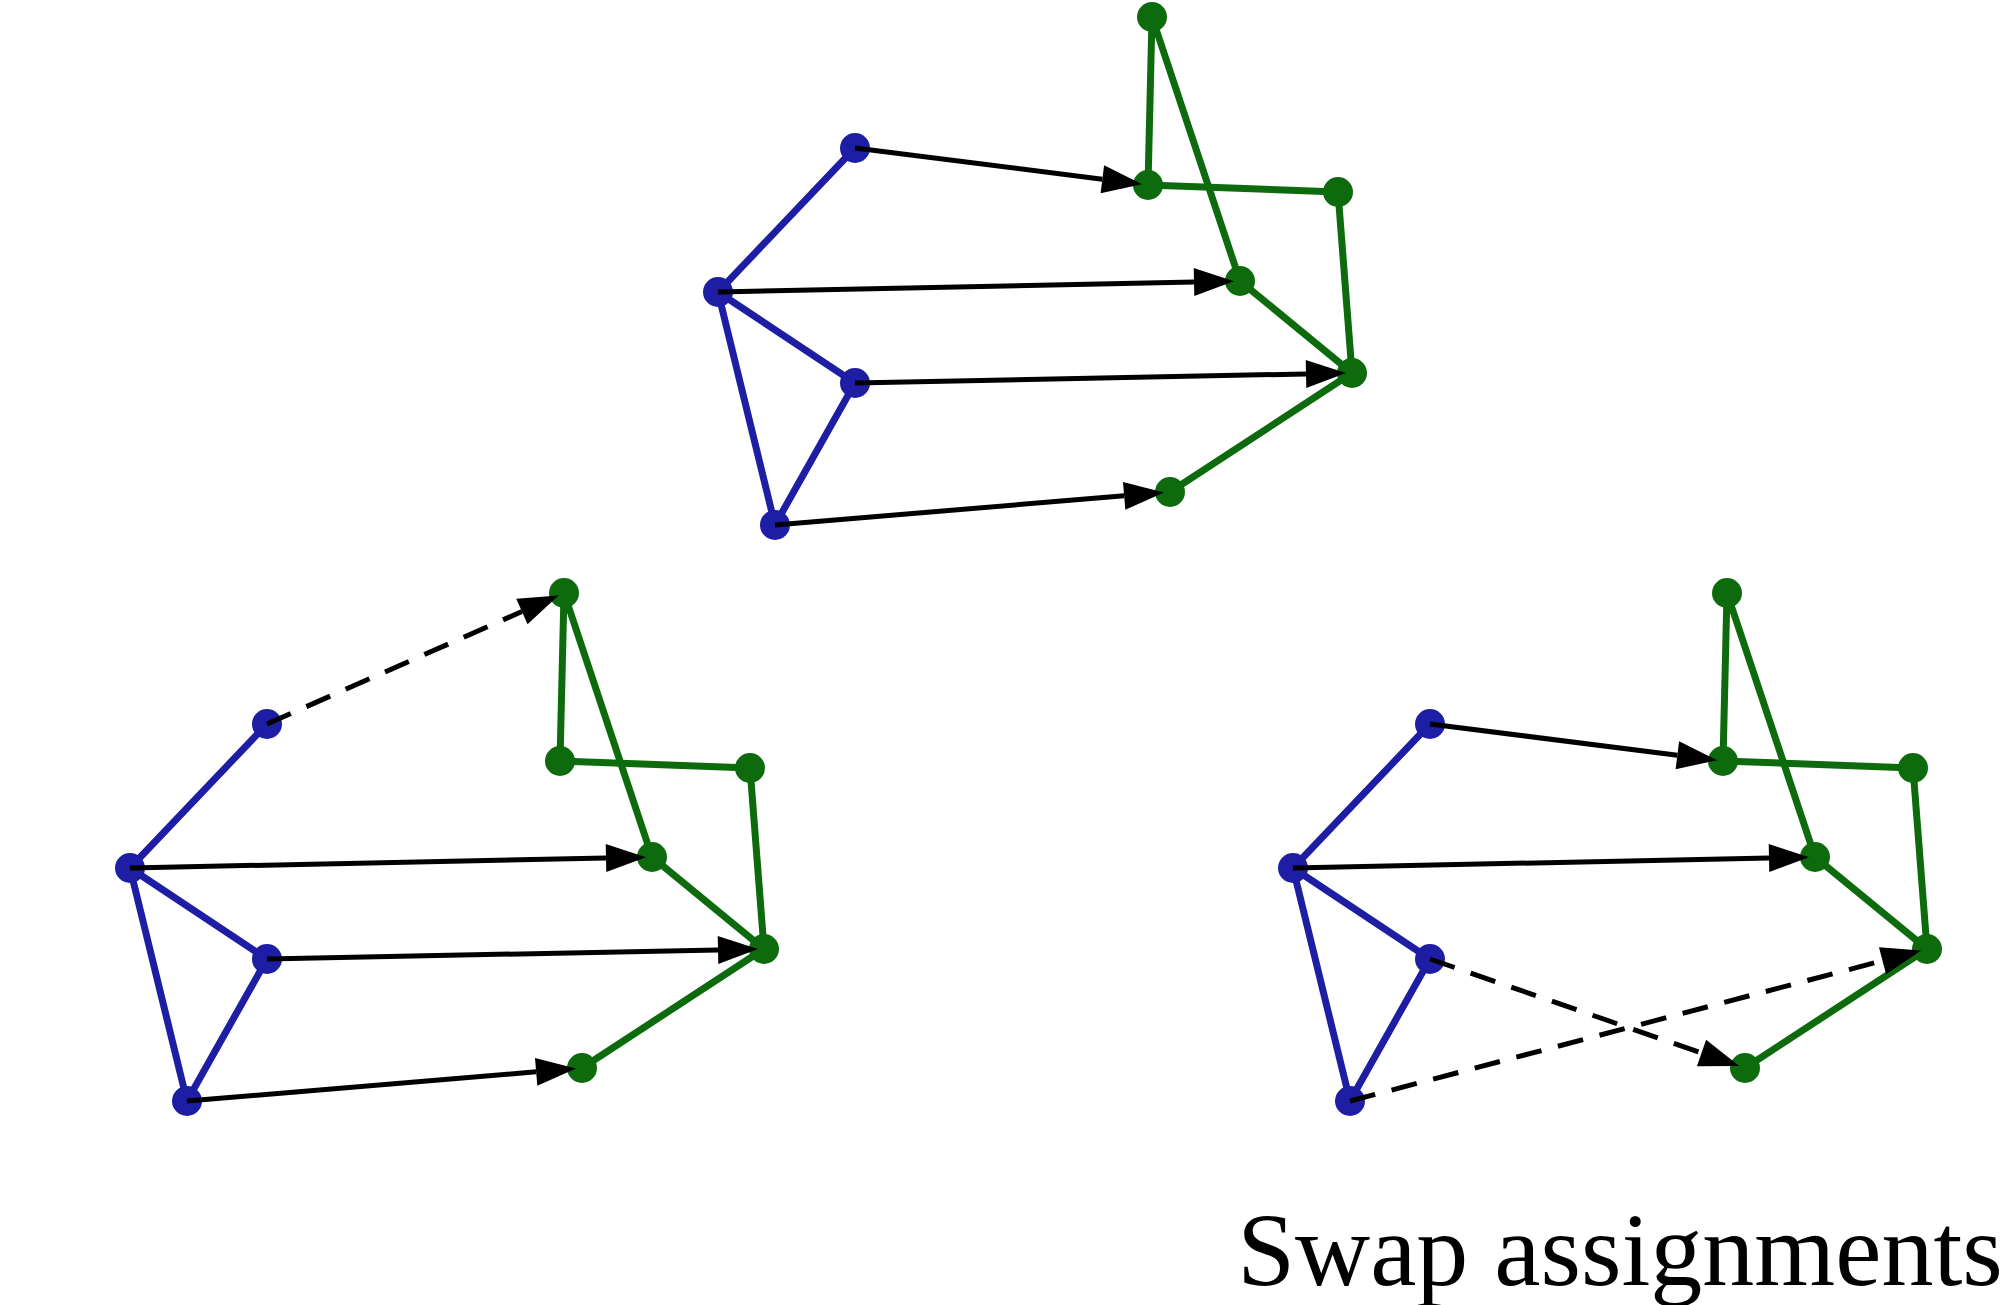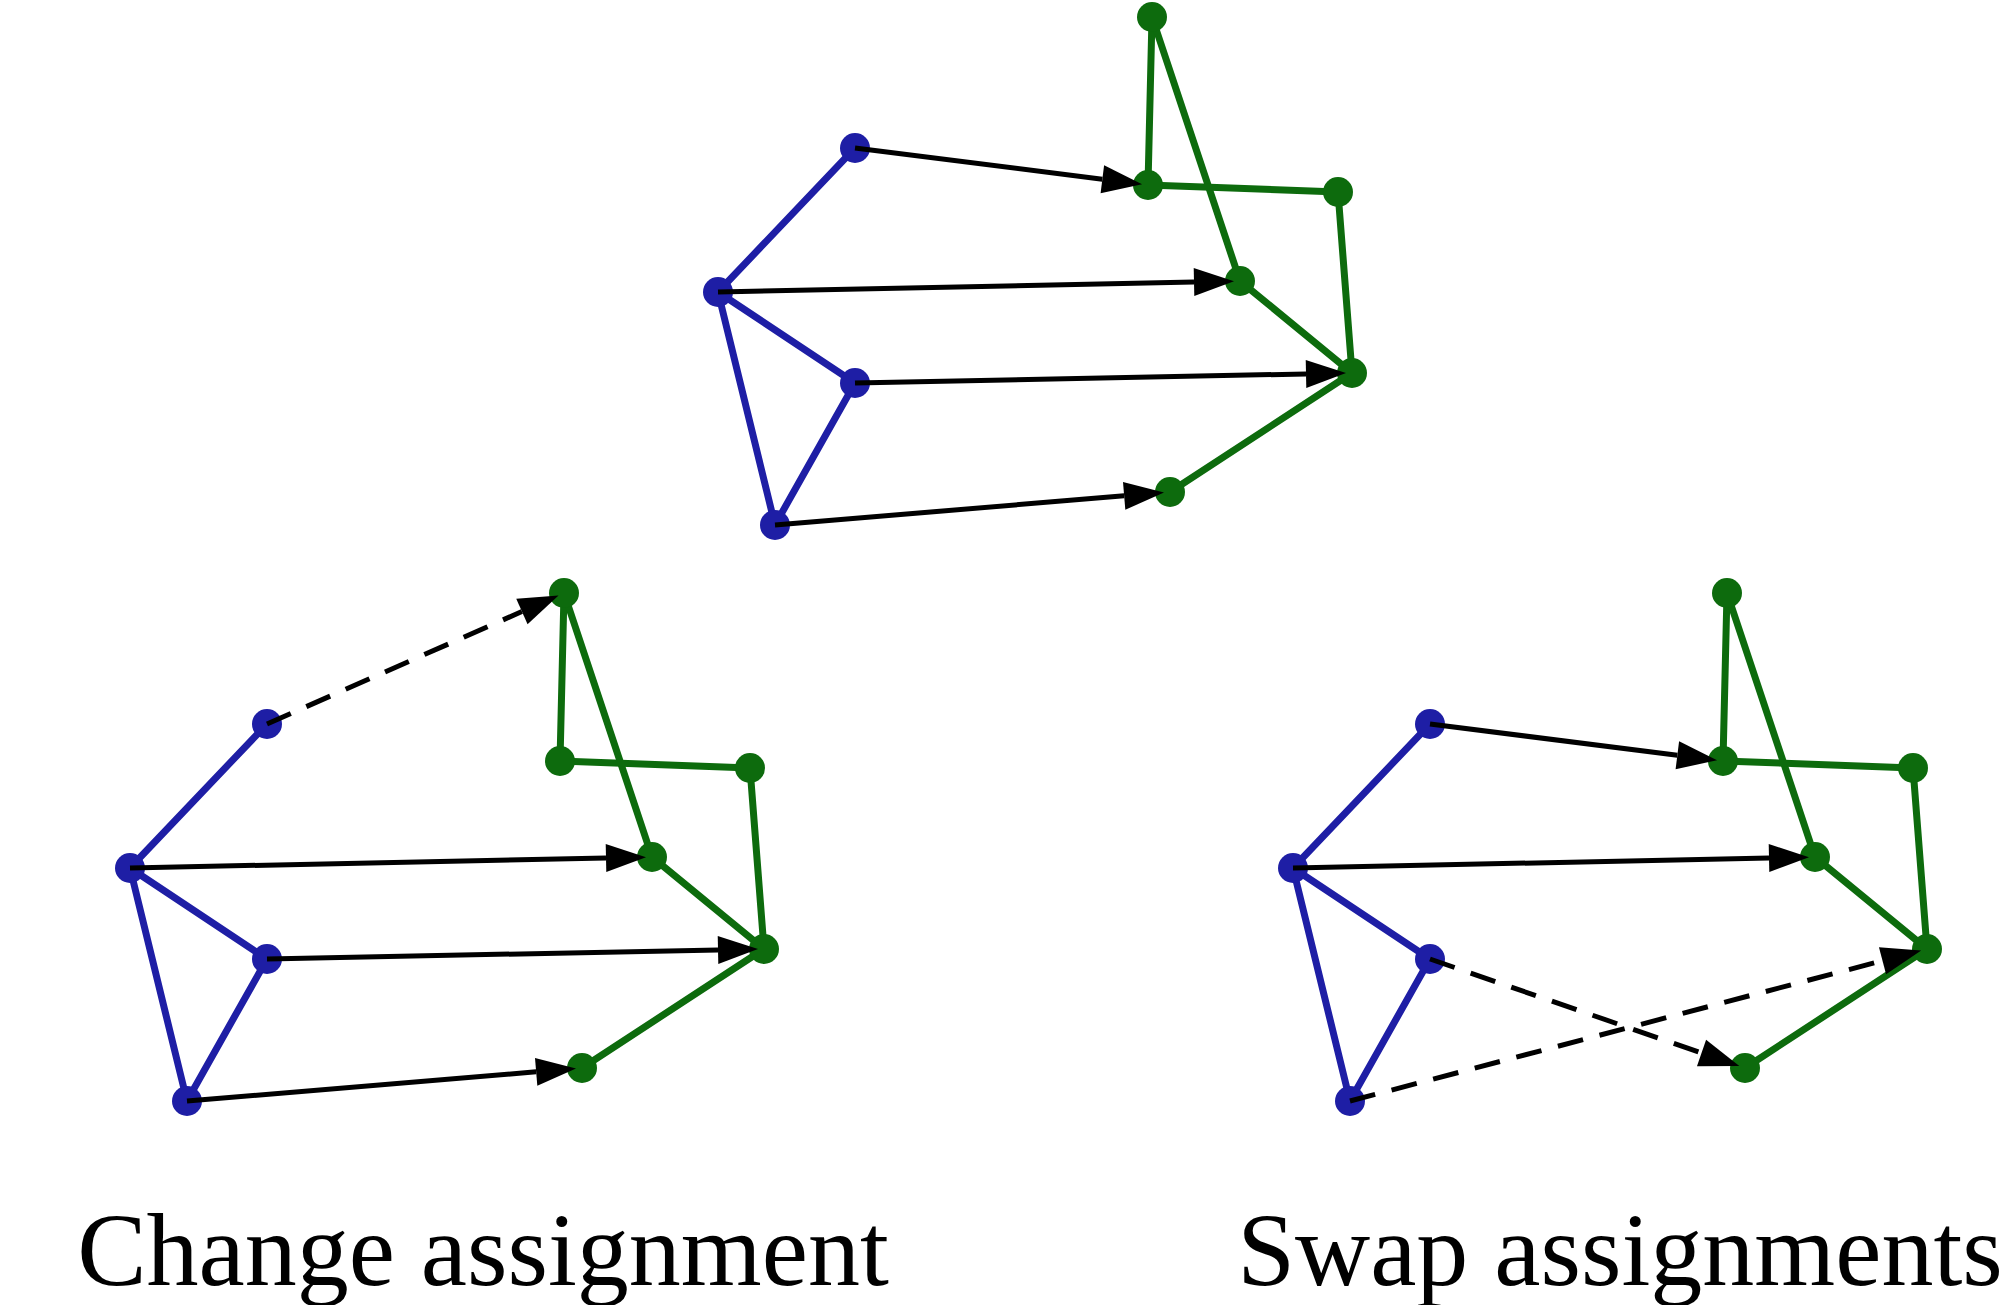--- a/index.html
+++ b/index.html
@@ -133,15 +133,14 @@
         <line x1="1430" y1="724" x2="1677.3624428062394" y2="755.2368955079552" stroke="#000000" stroke-width="5"></line>
         <polygon points="1717.04727514864,760.248290718429 1675.6084544825735,769.1265868277953 1679.1164311299053,741.347204188115" fill="#000000"></polygon>
         <line x1="1293" y1="868" x2="1769.0102100434258" y2="857.969133504832" stroke="#000000" stroke-width="5"></line>
         <polygon points="1809.0013317447947,857.1264087180216 1769.3051637188094,871.9660261003112 1768.7152563680422,843.9722409093529" fill="#000000"></polygon>
         <line x1="1430" y1="959" x2="1701.5290001555054" y2="1052.9576540220637" stroke="#000000" stroke-width="5" stroke-dasharray="26 17"></line>
         <polygon points="1739.3298695855008,1066.0379548724432 1696.9508948578725,1066.187958322562 1706.1071054531383,1039.7273497215654" fill="#000000"></polygon>
         <line x1="1350" y1="1101" x2="1882.5175685690676" y2="960.7180755242664" stroke="#000000" stroke-width="5" stroke-dasharray="26 17"></line>
         <polygon points="1921.1979437264001,950.5284446336 1886.083939380801,974.2562068293328 1878.9511977573343,947.1799442192" fill="#000000"></polygon>
       </g>
     </svg>
-  <div class="label label-change">Change assignment</div>
   <div class="label label-swap">Swap assignments</div>
 </div>
 
 </body></html>

